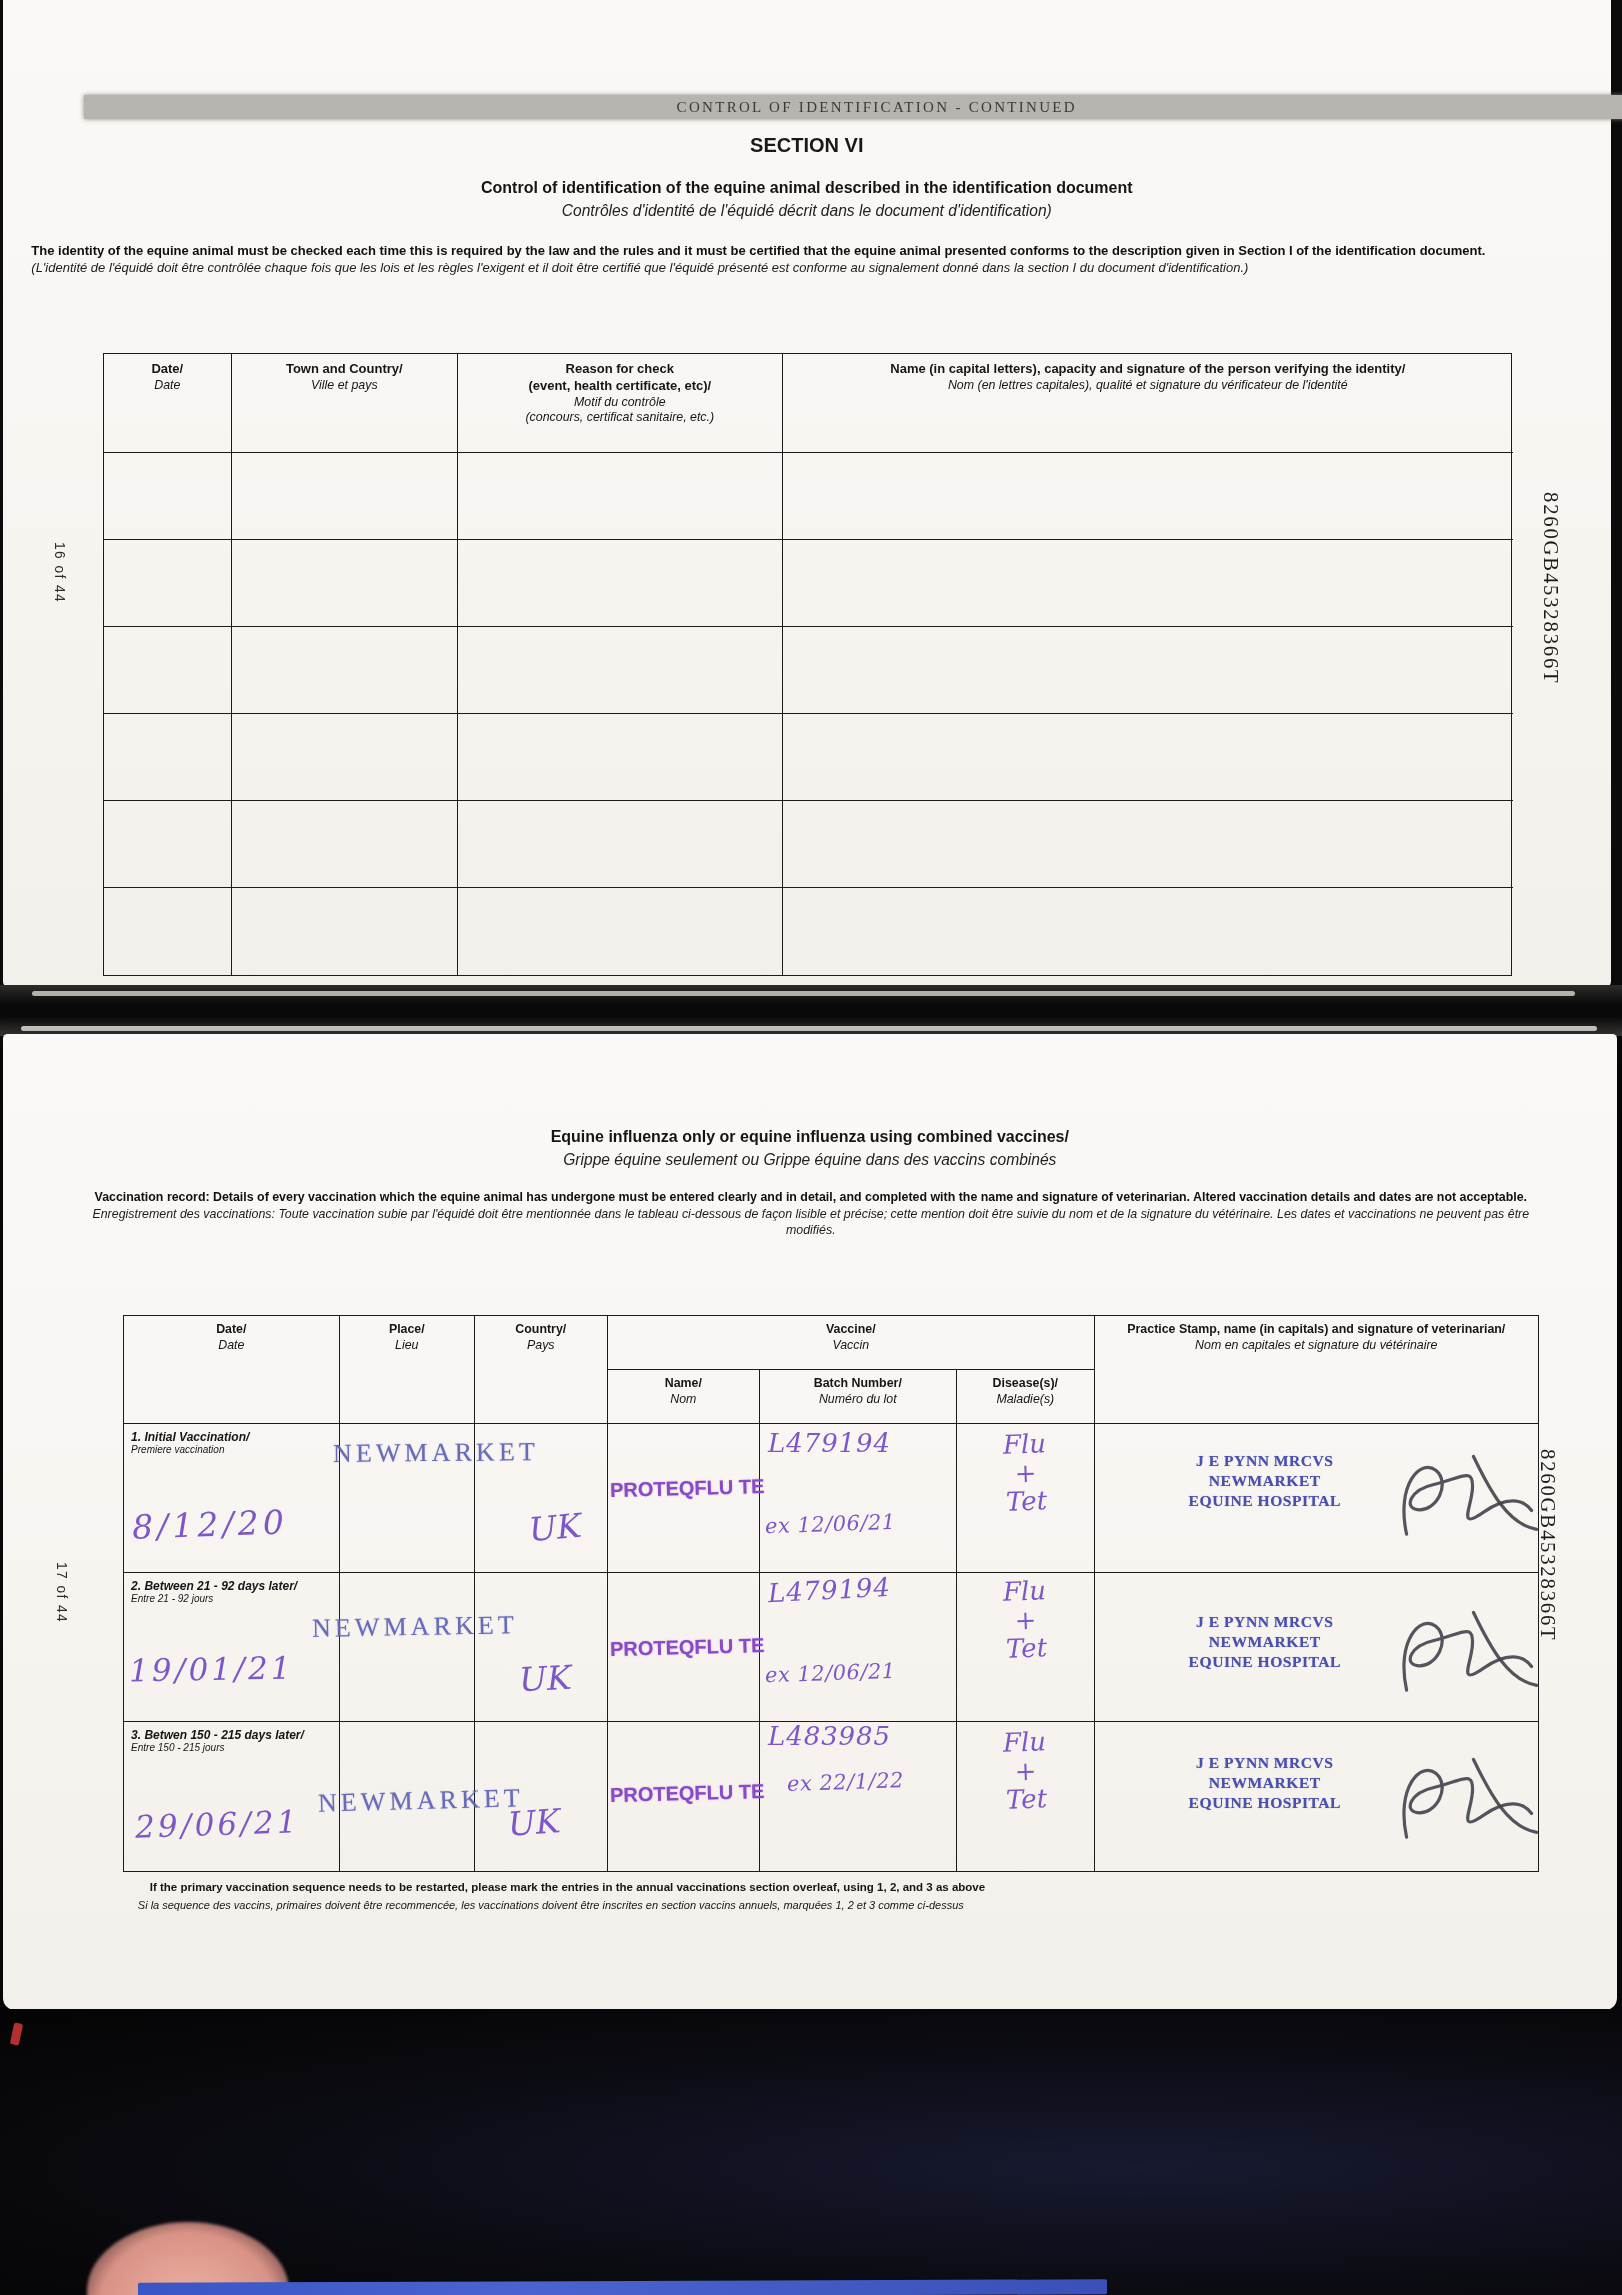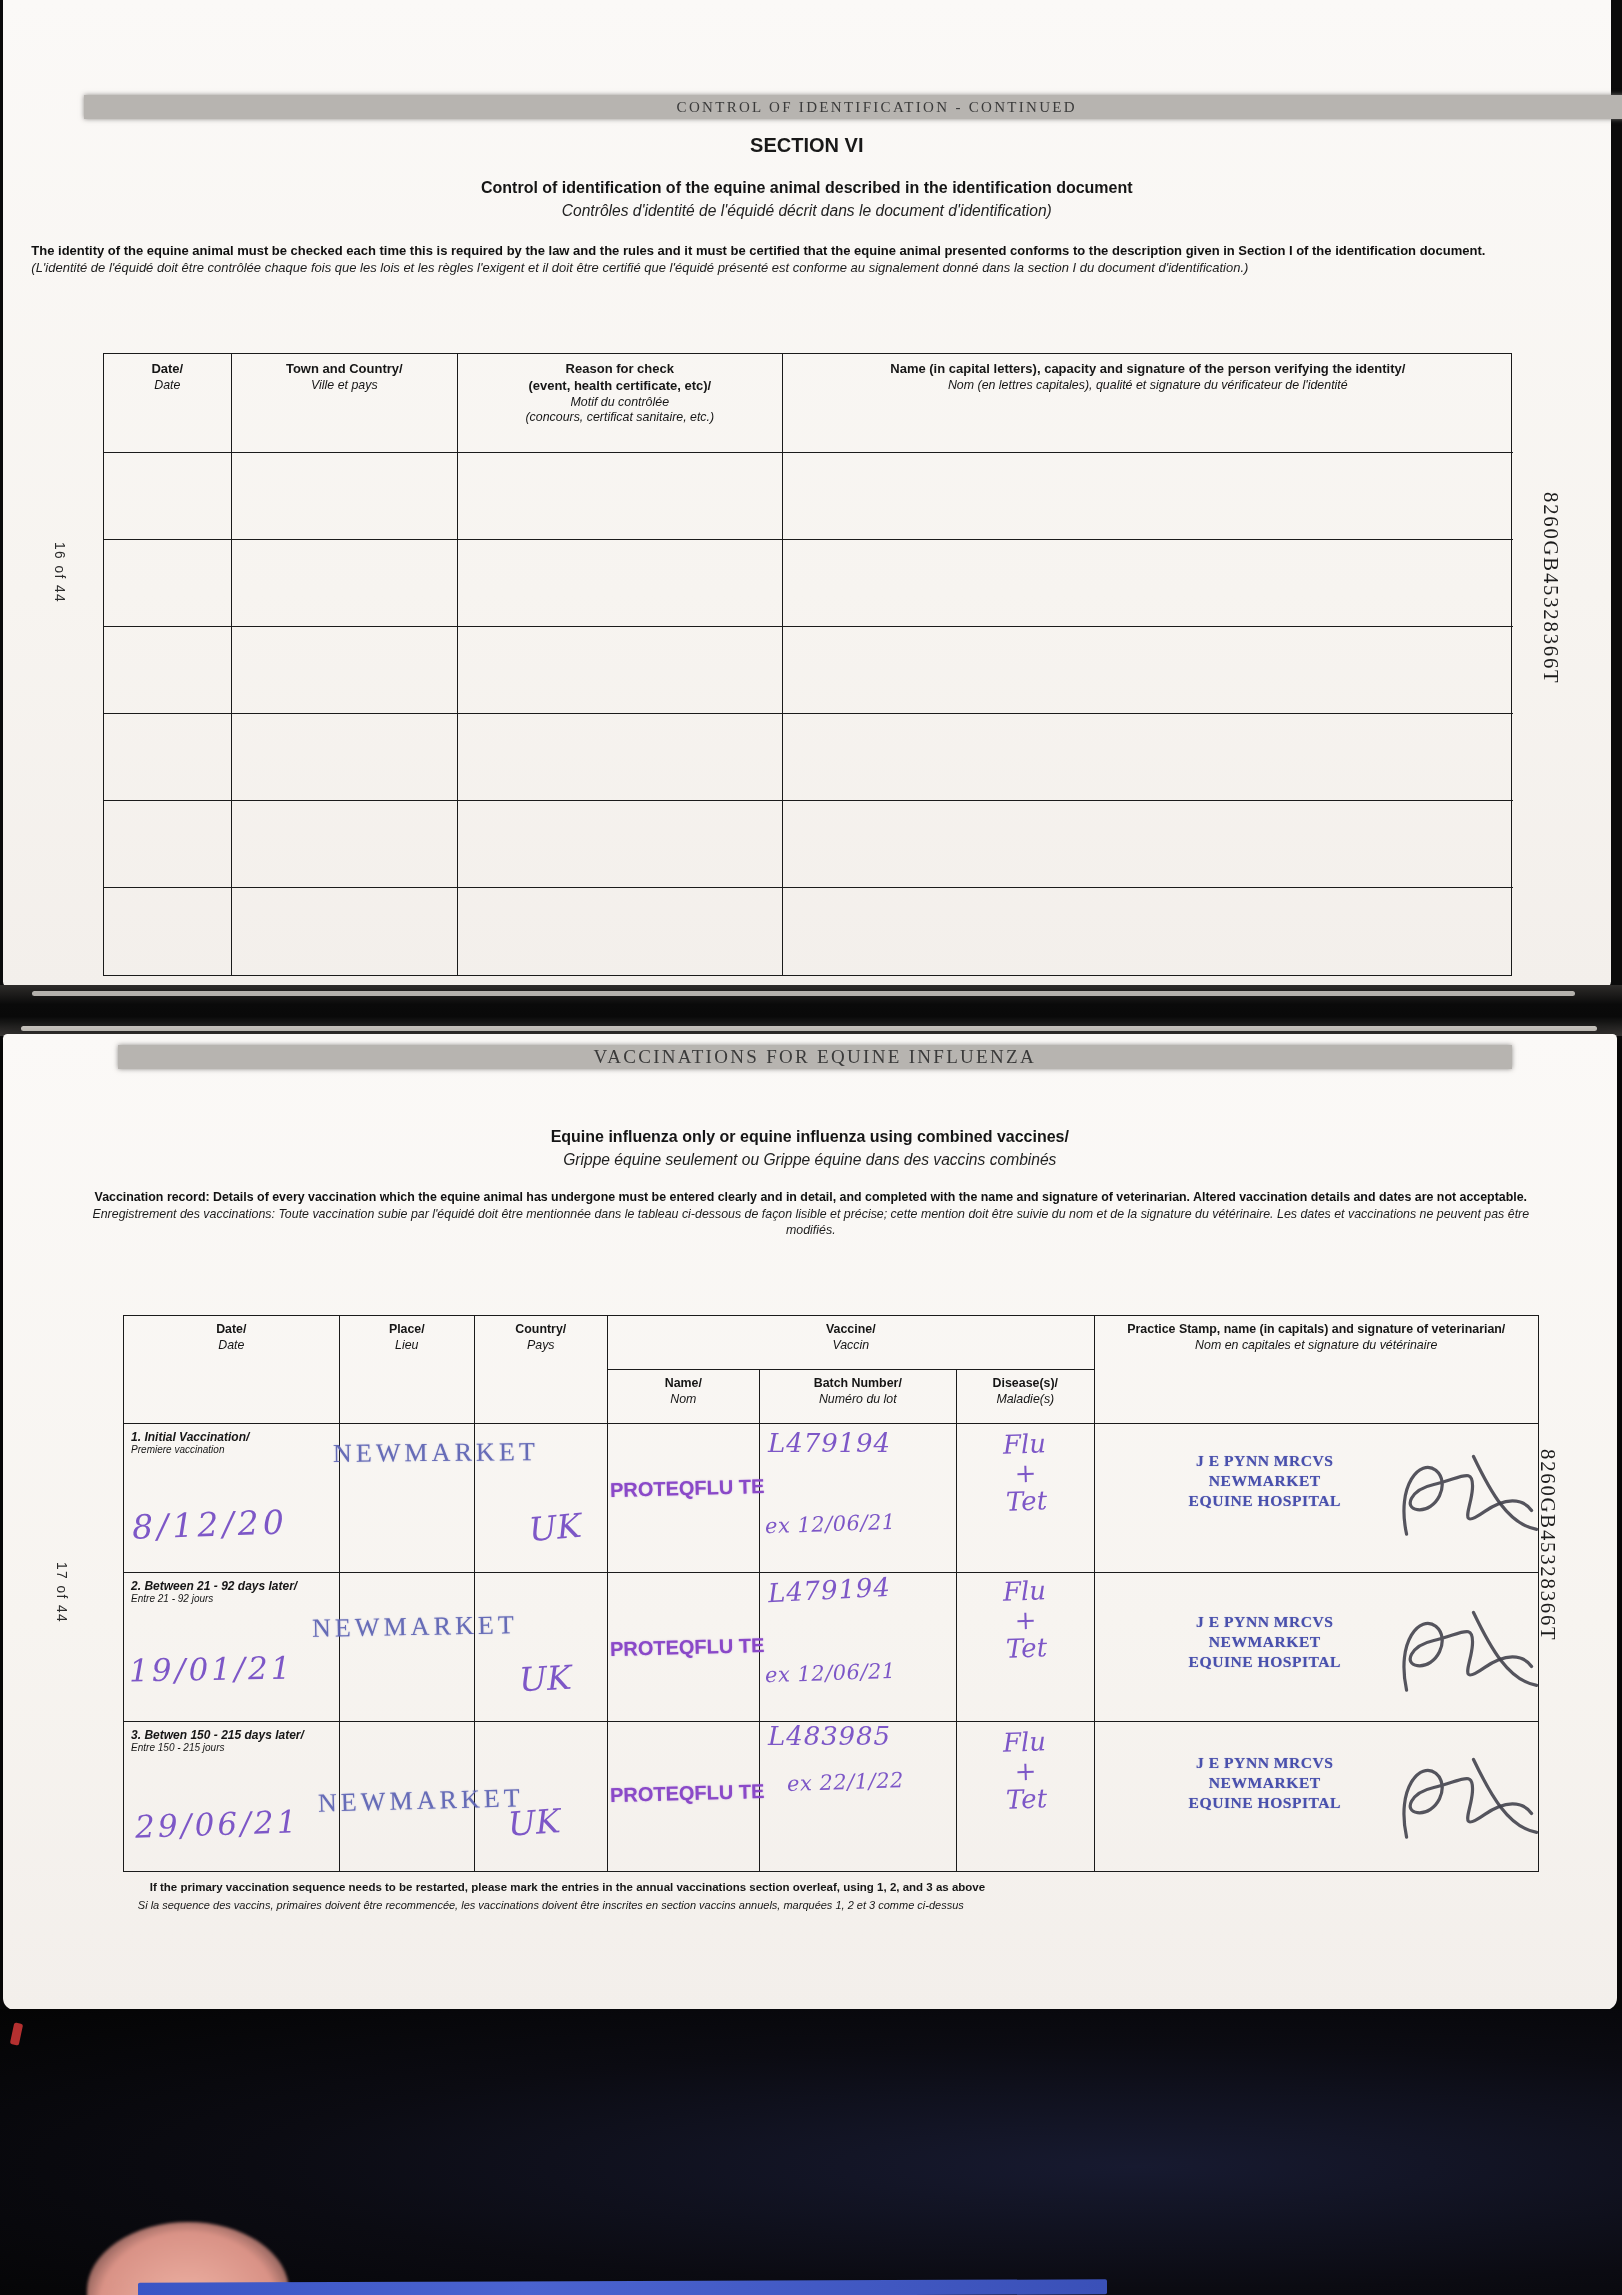--- a/index.html
+++ b/index.html
@@ -157,21 +157,21 @@
         <span class="hl-en">Date/</span>
         <span class="hl-fr">Date</span>
       </div>
       <div class="hc">
         <span class="hl-en">Town and Country/</span>
         <span class="hl-fr">Ville et pays</span>
       </div>
       <div class="hc">
         <span class="hl-en pre">Reason for check
 (event, health certificate, etc)/</span>
-        <span class="hl-fr pre">Motif du contrôlée
+        <span class="hl-fr pre">Motif du contrôle
 (concours, certificat sanitaire, etc.)</span>
       </div>
       <div class="hc">
         <span class="hl-en">Name (in capital letters), capacity and signature of the person verifying the identity/</span>
         <span class="hl-fr">Nom (en lettres capitales), qualité et signature du vérificateur de l'identité</span>
       </div>
 
       <div class="ec"></div>
         <div class="ec"></div>
         <div class="ec"></div>
@@ -200,21 +200,20 @@
 
     <div class="vlabel vl1">16 of 44</div>
     <div class="serial sn1">8260GB45328366T</div>
   </div>
 
   <div class="spine"></div>
   <div class="page-edge-a"></div>
   <div class="page-edge-b"></div>
 
   <div class="page page2">
-    <div class="banner banner2">VACCINATIONS FOR EQUINE INFLUENZA</div>
     <div class="h-title" style="top:94px;">Equine influenza only or equine influenza using combined vaccines/</div>
     <div class="h-title-fr" style="top:117px;">Grippe équine seulement ou Grippe équine dans des vaccins combinés</div>
 
     <div class="intro2">
       <span class="intro-en">Vaccination record: Details of every vaccination which the equine animal has undergone must be entered clearly and in detail, and completed with the name and signature of veterinarian. Altered vaccination details and dates are not acceptable.</span>
       <br>
       <span class="intro-fr">Enregistrement des vaccinations: Toute vaccination subie par l'équidé doit être mentionnée dans le tableau ci-dessous de façon lisible et précise; cette mention doit être suivie du nom et de la signature du vétérinaire. Les dates et vaccinations ne peuvent pas être modifiés.</span>
     </div>
 
     <div class="t2">

